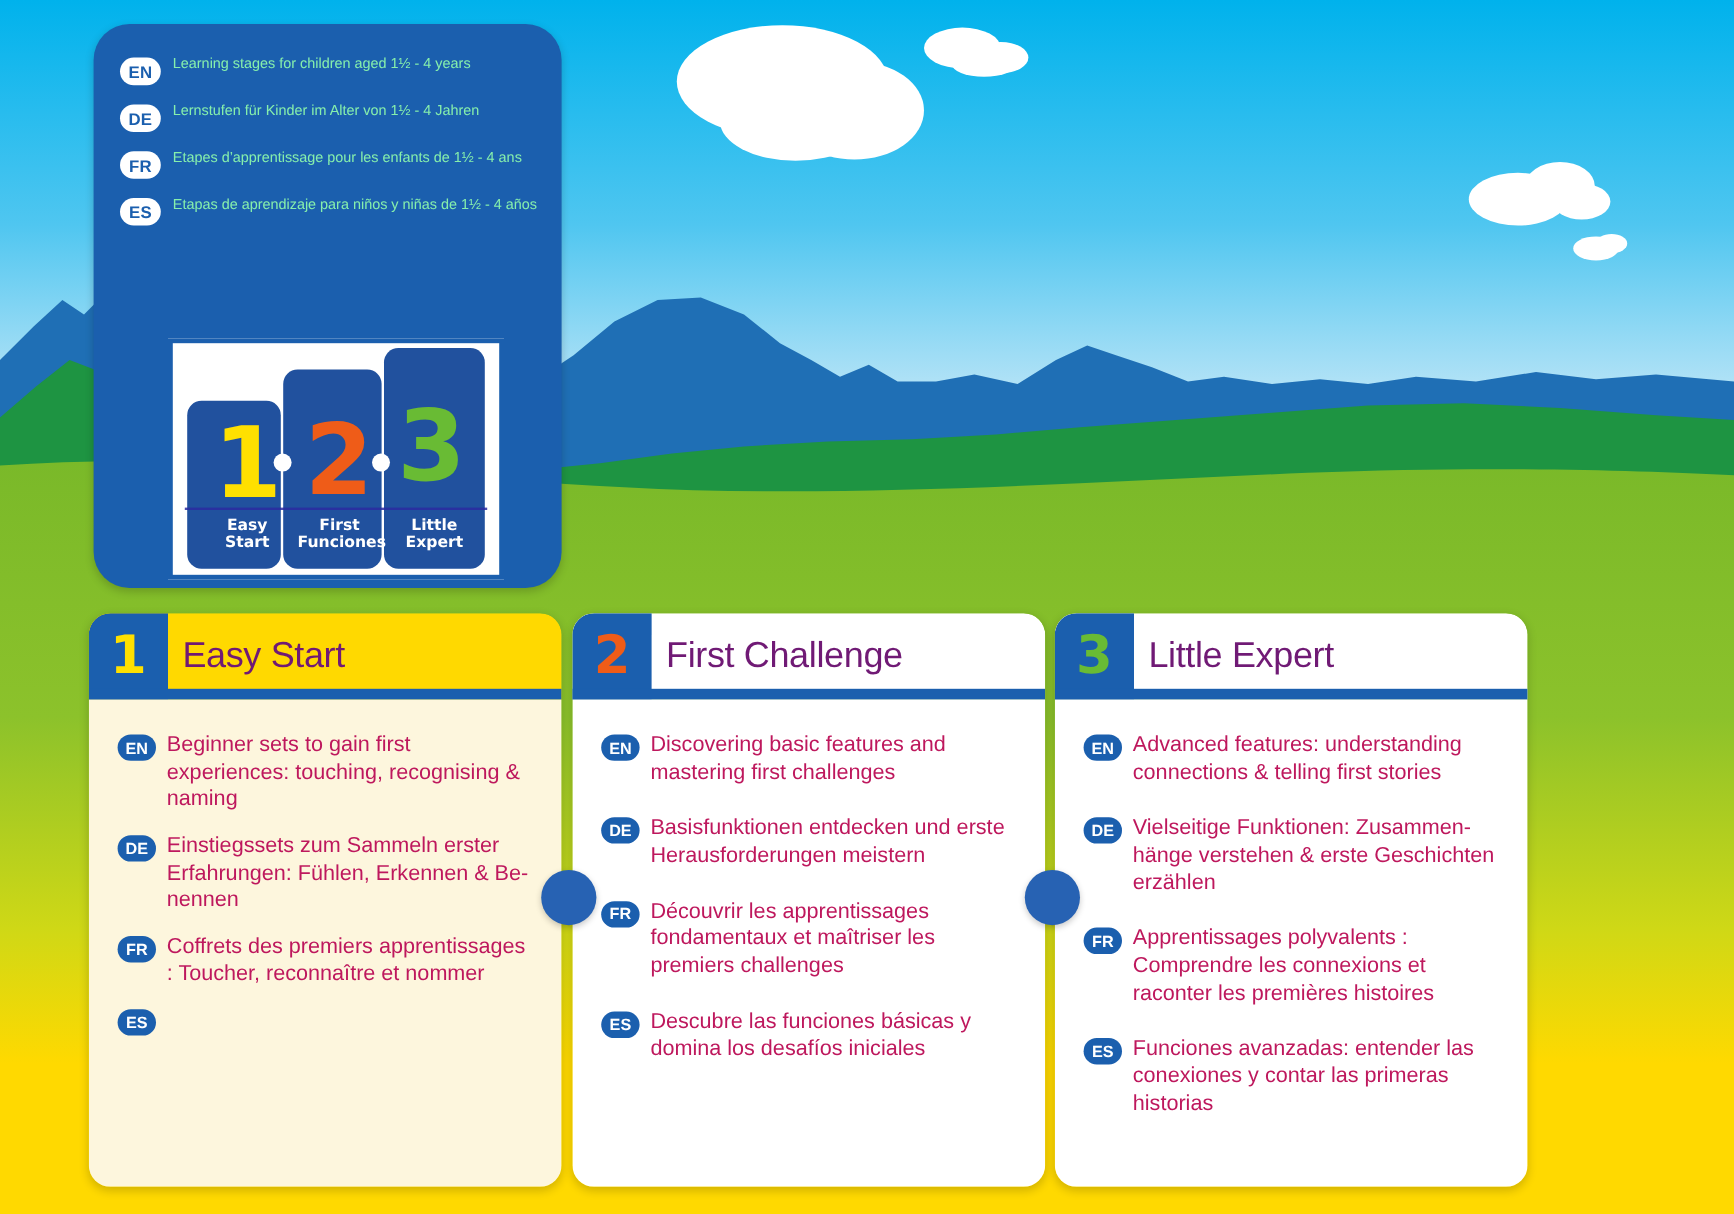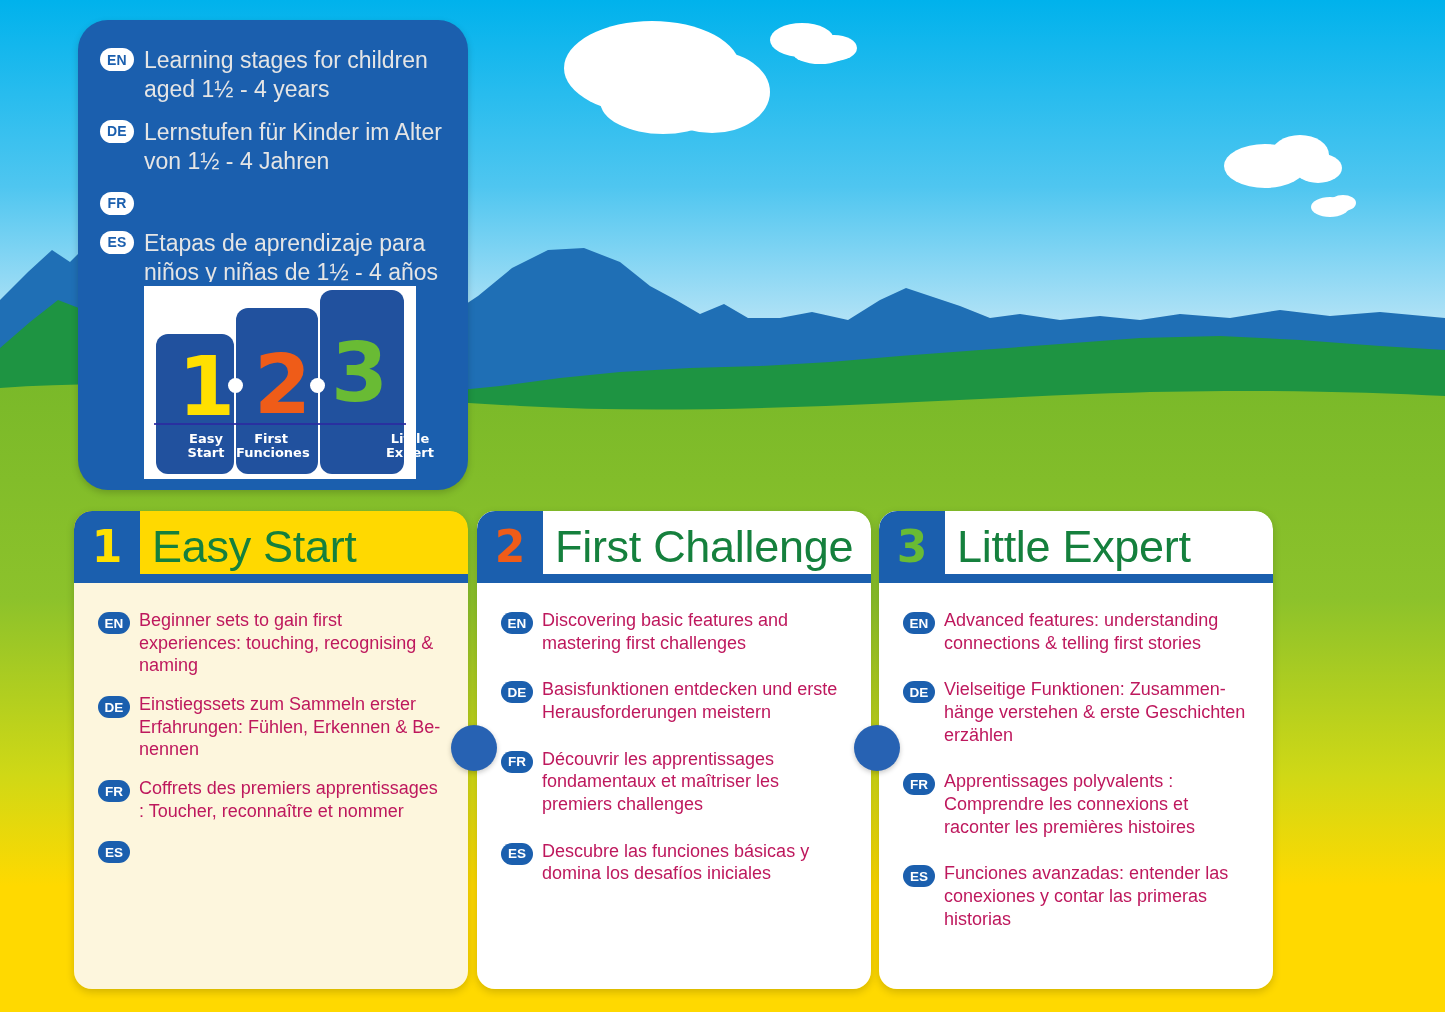--- a/index.html
+++ b/index.html
@@ -22,21 +22,21 @@
   .info-list{position:absolute;left:22px;top:26px;right:16px;}
   .info-row{display:flex;align-items:flex-start;margin-bottom:14px;}
   .lang-pill{
     flex:0 0 auto;width:34px;height:23px;border-radius:12px;
     background:#ffffff;color:#1b5fae;
     font-size:14px;font-weight:bold;letter-spacing:.2px;
     display:flex;align-items:center;justify-content:center;
     margin-right:10px;margin-top:2px;
   }
   .info-text{
-    color:#e5e5e5;font-size:23px;line-height:1.26;
+    color:#86efac;font-size:12px;line-height:1.26;
     max-width:318px;
   }
 
   
   .logo-box{
     position:absolute;left:60px;top:258px;width:272px;height:193px;
     background:#ffffff;border:4px solid #1b5fae;
   }
   .logo-inner{position:absolute;inset:0;}
   .podium{position:absolute;background:#21519e;border-radius:12px;}
@@ -53,22 +53,22 @@
   .logo-dot{position:absolute;width:15px;height:15px;border-radius:50%;background:#ffffff;top:92px;}
   .d1{left:84px;}
   .d2{left:166px;}
   .logo-rule{position:absolute;left:10px;right:10px;top:137px;height:2px;background:#2a2aa0;opacity:.85;}
   .logo-cap{
     position:absolute;color:#ffffff;text-align:center;
     font-family:"DejaVu Sans", sans-serif;font-weight:bold;
     font-size:13px;line-height:1.08;
   }
   .c1{left:12px;width:100px;top:146px;}
-  .c2{left:92px;width:70px;top:146px;}
-  .c3{left:176px;width:84px;top:146px;margin-left:48px;}
+  .c2{left:104px;width:70px;top:146px;}
+  .c3{left:176px;width:84px;top:146px;}
 
   
   .card{
     position:absolute;top:511px;width:394px;height:478px;
     border-radius:18px;overflow:hidden;
     box-shadow:0 3px 8px rgba(0,0,0,.18);
     z-index:8;
   }
   #card-1{left:74px;}
   #card-2{left:477px;}
@@ -81,21 +81,21 @@
     background:#1b5fae;border-top-left-radius:18px;
     display:flex;align-items:center;justify-content:center;
   }
   .num-tab span{
     font-family:"DejaVu Sans", sans-serif;font-weight:bold;
     font-size:44px;line-height:1;
   }
   .card-title{
     position:absolute;left:78px;top:0;height:72px;
     display:flex;align-items:center;
-    color:#15803d;font-size:45px;letter-spacing:-.3px;
+    color:#701a75;font-size:30px;letter-spacing:-.3px;
     white-space:nowrap;
   }
   .head-rule{position:absolute;left:0;right:0;bottom:0;height:9px;background:#1b5fae;}
 
   .card-body{position:relative;height:406px;padding:26px 20px 0 24px;box-sizing:border-box;}
   .body-row{display:flex;align-items:flex-start;margin-bottom:16px;}
   .body-pill{
     flex:0 0 auto;width:32px;height:22px;border-radius:11px;
     background:#1b5fae;color:#ffffff;font-size:13.5px;font-weight:bold;
     display:flex;align-items:center;justify-content:center;
@@ -192,20 +192,21 @@
       <div class="info-text">Learning stages for children aged 1½ - 4 years</div>
     </div>
 
     <div class="info-row">
       <div class="lang-pill">DE</div>
       <div class="info-text">Lernstufen für Kinder im Alter von 1½ - 4 Jahren</div>
     </div>
 
     <div class="info-row">
       <div class="lang-pill">FR</div>
+      <div class="info-text">Etapes d’apprentissage pour les enfants de 1½ - 4 ans</div>
     </div>
 
     <div class="info-row">
       <div class="lang-pill">ES</div>
       <div class="info-text">Etapas de aprendizaje para niños y niñas de 1½ - 4 años</div>
     </div>
 
   </div>
 
   <div class="logo-box" style="left:62px;top:262px;">

